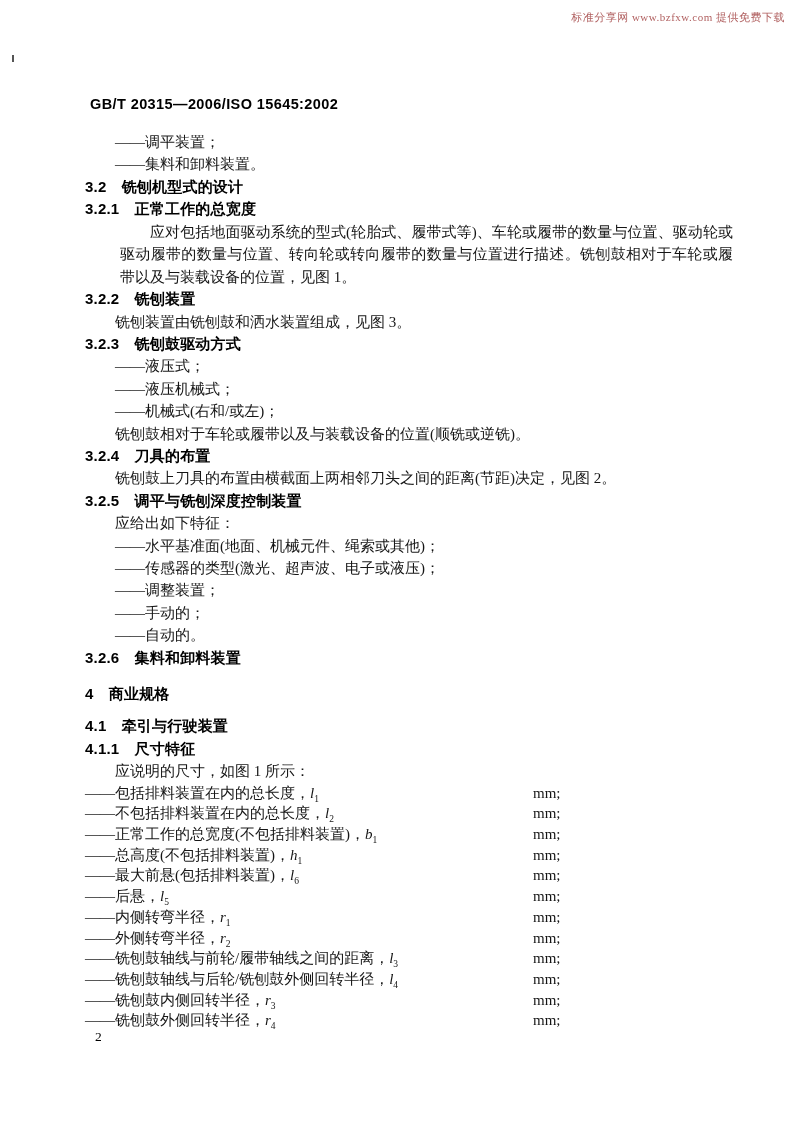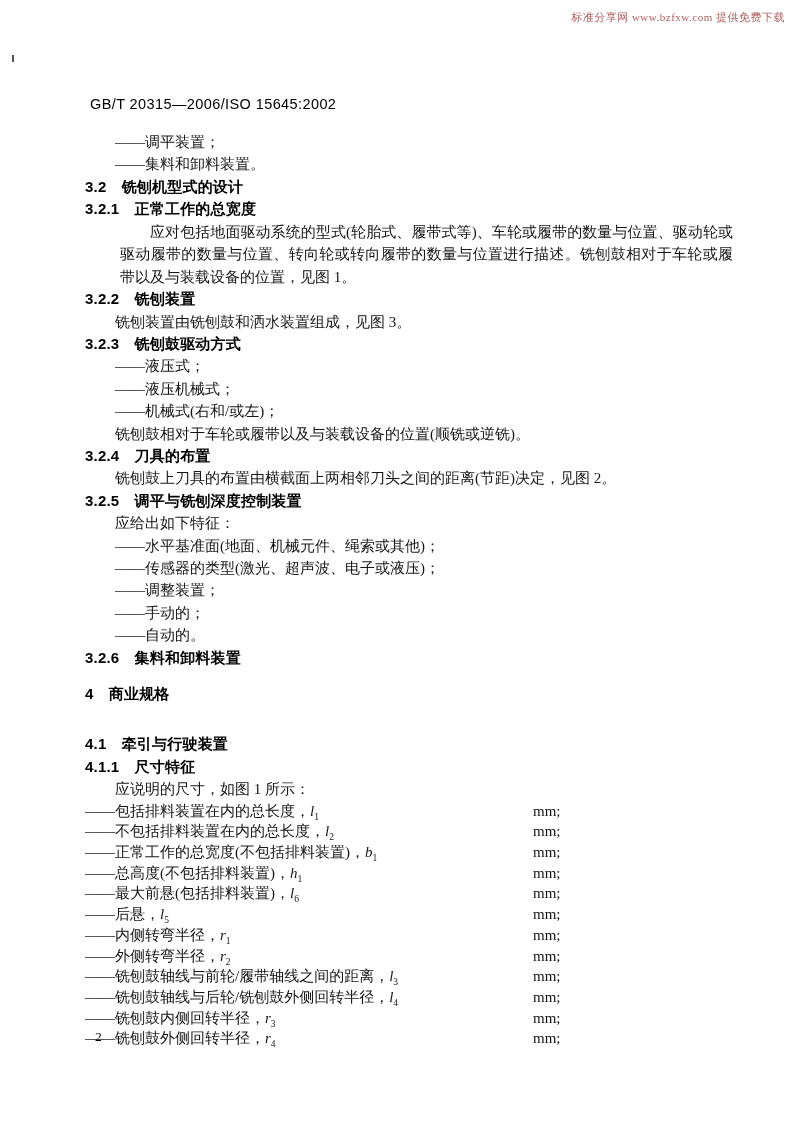--- a/index.html
+++ b/index.html
@@ -28,42 +28,42 @@
     top: 55px;
     width: 2px;
     height: 7px;
     background: #555;
   }
   .doc-header {
     position: absolute;
     left: 90px;
     top: 96px;
     font-family: "Liberation Sans", sans-serif;
-    font-weight: normal;
+    font-weight: bold;
     font-size: 14.5px;
     letter-spacing: 0.4px;
     color: #000;
   }
   .content {
     position: absolute;
     left: 85px;
     top: 131px;
     width: 648px;
     font-size: 15px;
     line-height: 22.4px;
   }
   .line { position: relative; white-space: nowrap; }
   .line.dash, .line.indent { padding-left: 30px; }
   .line.h1, .line.h2, .line.h3 {
     font-family: "Liberation Sans", sans-serif;
     font-weight: bold;
     color: #000;
     letter-spacing: 0.2px;
   }
-  .line.h1 { margin-top: 14px; margin-bottom: 28px; }
+  .line.h1 { margin-top: 14px; margin-bottom: 10px; }
   .line.para {
     white-space: normal;
     text-indent: 30px;
     text-align: justify;
     line-height: 22.5px;
     margin-left: 35px;
   }
   .line.dim { line-height: 20.7px; }
   .dim .sym { font-style: italic; font-family: "Liberation Serif", serif; }
   .dim sub { font-size: 9.5px; line-height: 0; }

